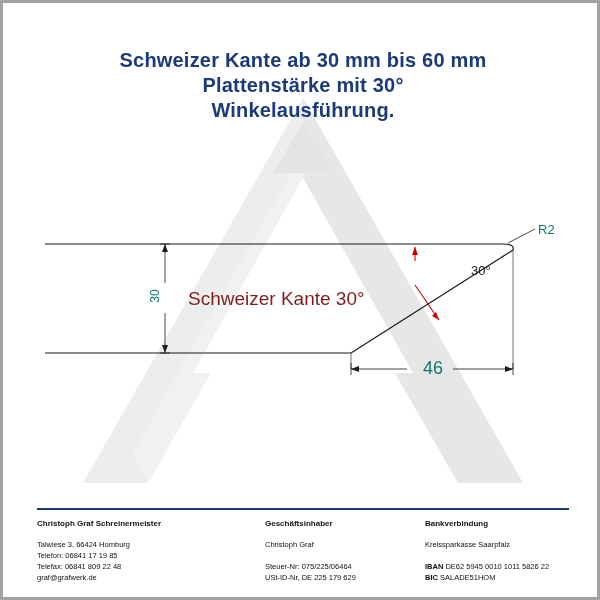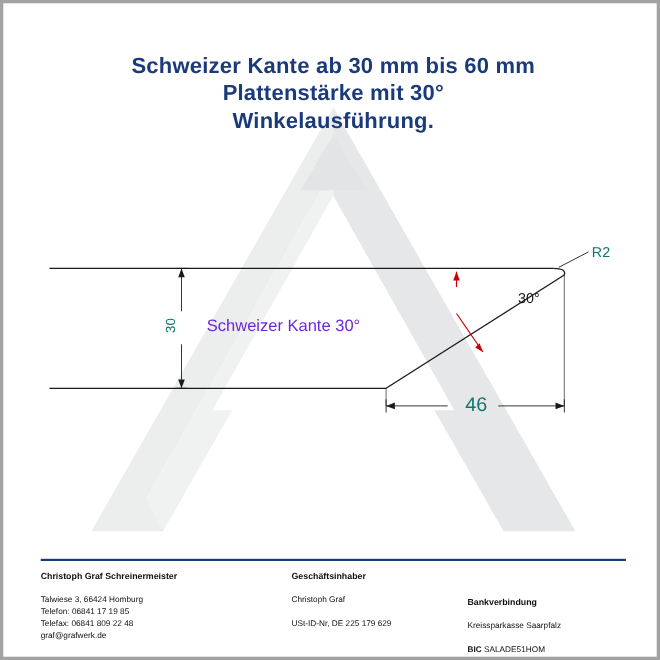--- a/index.html
+++ b/index.html
@@ -81,22 +81,22 @@
     left: 420px;
     top: 260px;
     font-size: 13px;
     color: #1a1a1a;
     margin-left: 48px;
   }
   #label-center {
     position: absolute;
     left: 185px;
     top: 285px;
-    font-size: 15px;
-    color: #6d28d9;
+    font-size: 19px;
+    color: #7f1d1d;
   }
   
   #footer-rule {
     position: absolute;
     left: 34px;
     top: 505px;
     width: 532px;
     height: 2px;
     background: #1b3a7a;
   }
@@ -108,21 +108,21 @@
     display: flex;
     flex-direction: row;
   }
   .f-col {
     font-size: 7.5px;
     color: #111111;
     line-height: 11px;
   }
   .f-col.c1 { width: 228px; }
   .f-col.c2 { width: 160px; }
-  .f-col.c3 { width: 144px; margin-top: 24px; }
+  .f-col.c3 { width: 144px; }
   .f-head {
     font-weight: bold;
     font-size: 8px;
     margin-bottom: 10px;
     color: #111111;
   }
   .f-line { white-space: nowrap; }
   .f-line b { font-weight: bold; }
 </style>
 </head>
@@ -210,23 +210,25 @@
       <div class="f-head">Christoph Graf Schreinermeister</div>
       <div class="f-line">Talwiese 3, 66424 Homburg</div>
       <div class="f-line">Telefon: 06841 17 19 85</div>
       <div class="f-line">Telefax: 06841 809 22 48</div>
       <div class="f-line">graf@grafwerk.de</div>
     </div>
     <div class="f-col c2">
       <div class="f-head">Geschäftsinhaber</div>
       <div class="f-line">Christoph Graf</div>
       <div class="f-line">&nbsp;</div>
+      <div class="f-line">Steuer-Nr:  075/225/06464</div>
       <div class="f-line">USt-ID-Nr, DE 225 179 629</div>
     </div>
     <div class="f-col c3">
       <div class="f-head">Bankverbindung</div>
       <div class="f-line">Kreissparkasse Saarpfalz</div>
       <div class="f-line">&nbsp;</div>
+      <div class="f-line"><b>IBAN</b> <span>DE62 5945 0010 1011 5826 22</span></div>
       <div class="f-line"><b>BIC</b> <span>SALADE51HOM</span></div>
     </div>
   </div>
 
 </div>
 
 </body></html>

